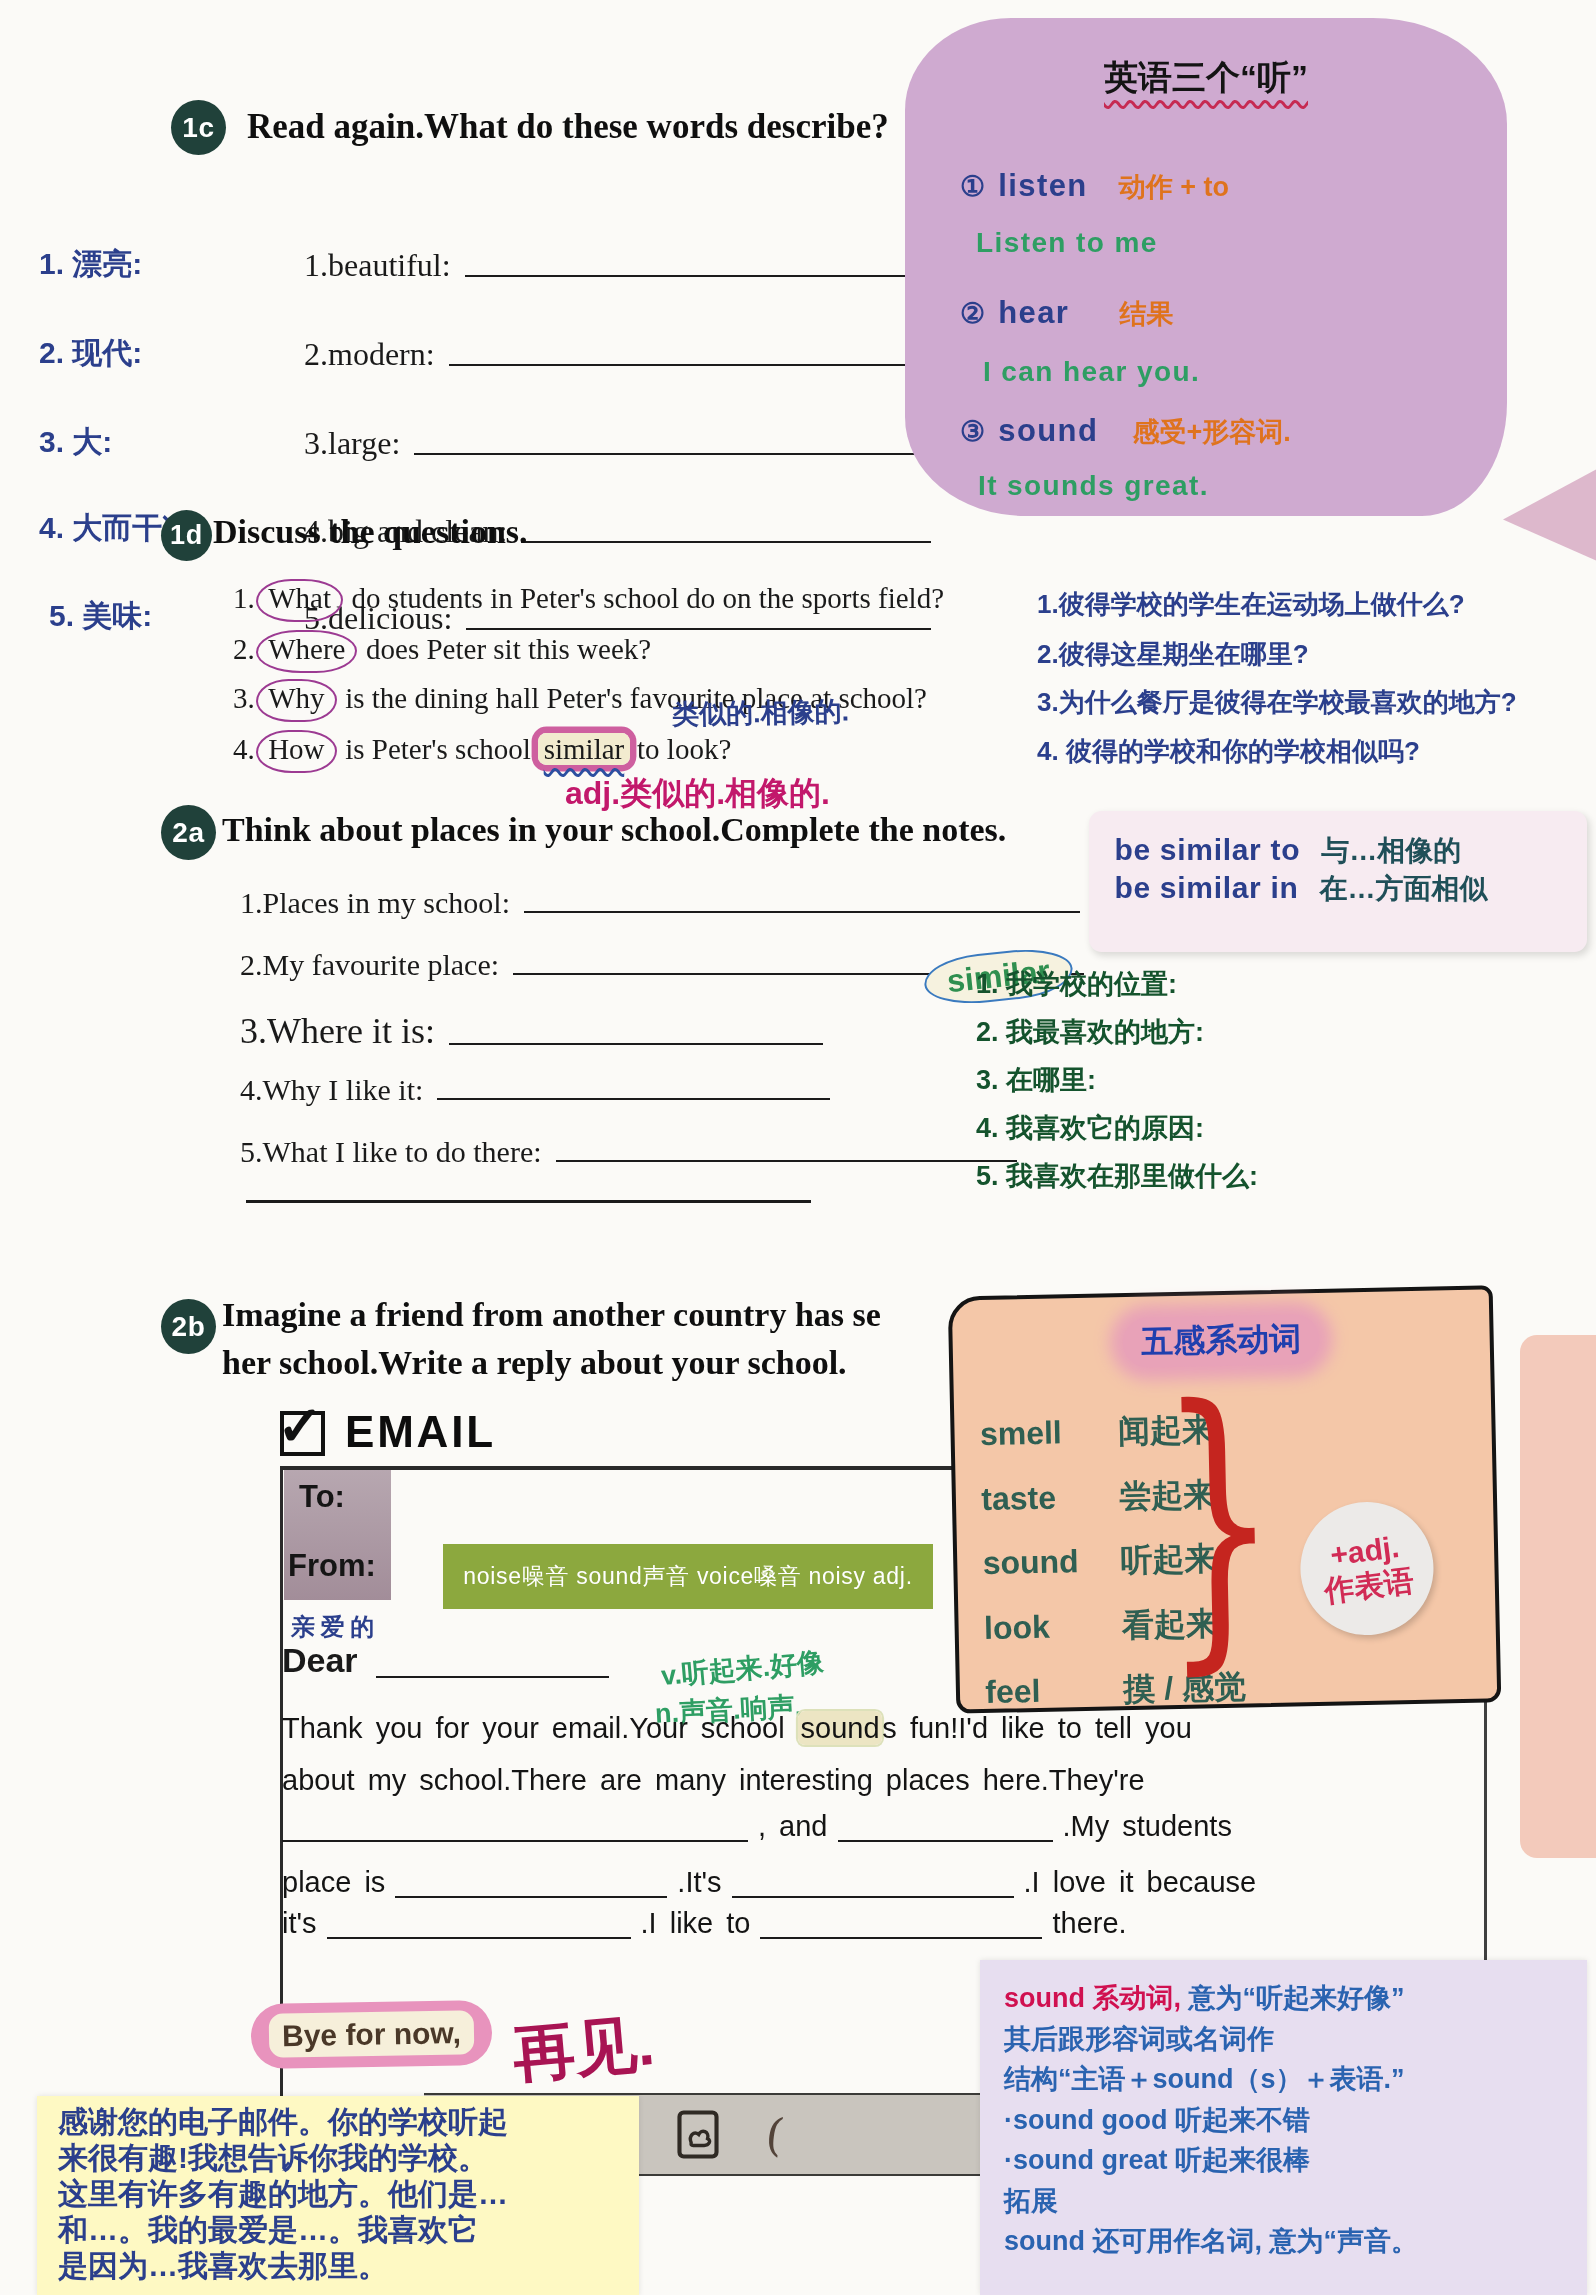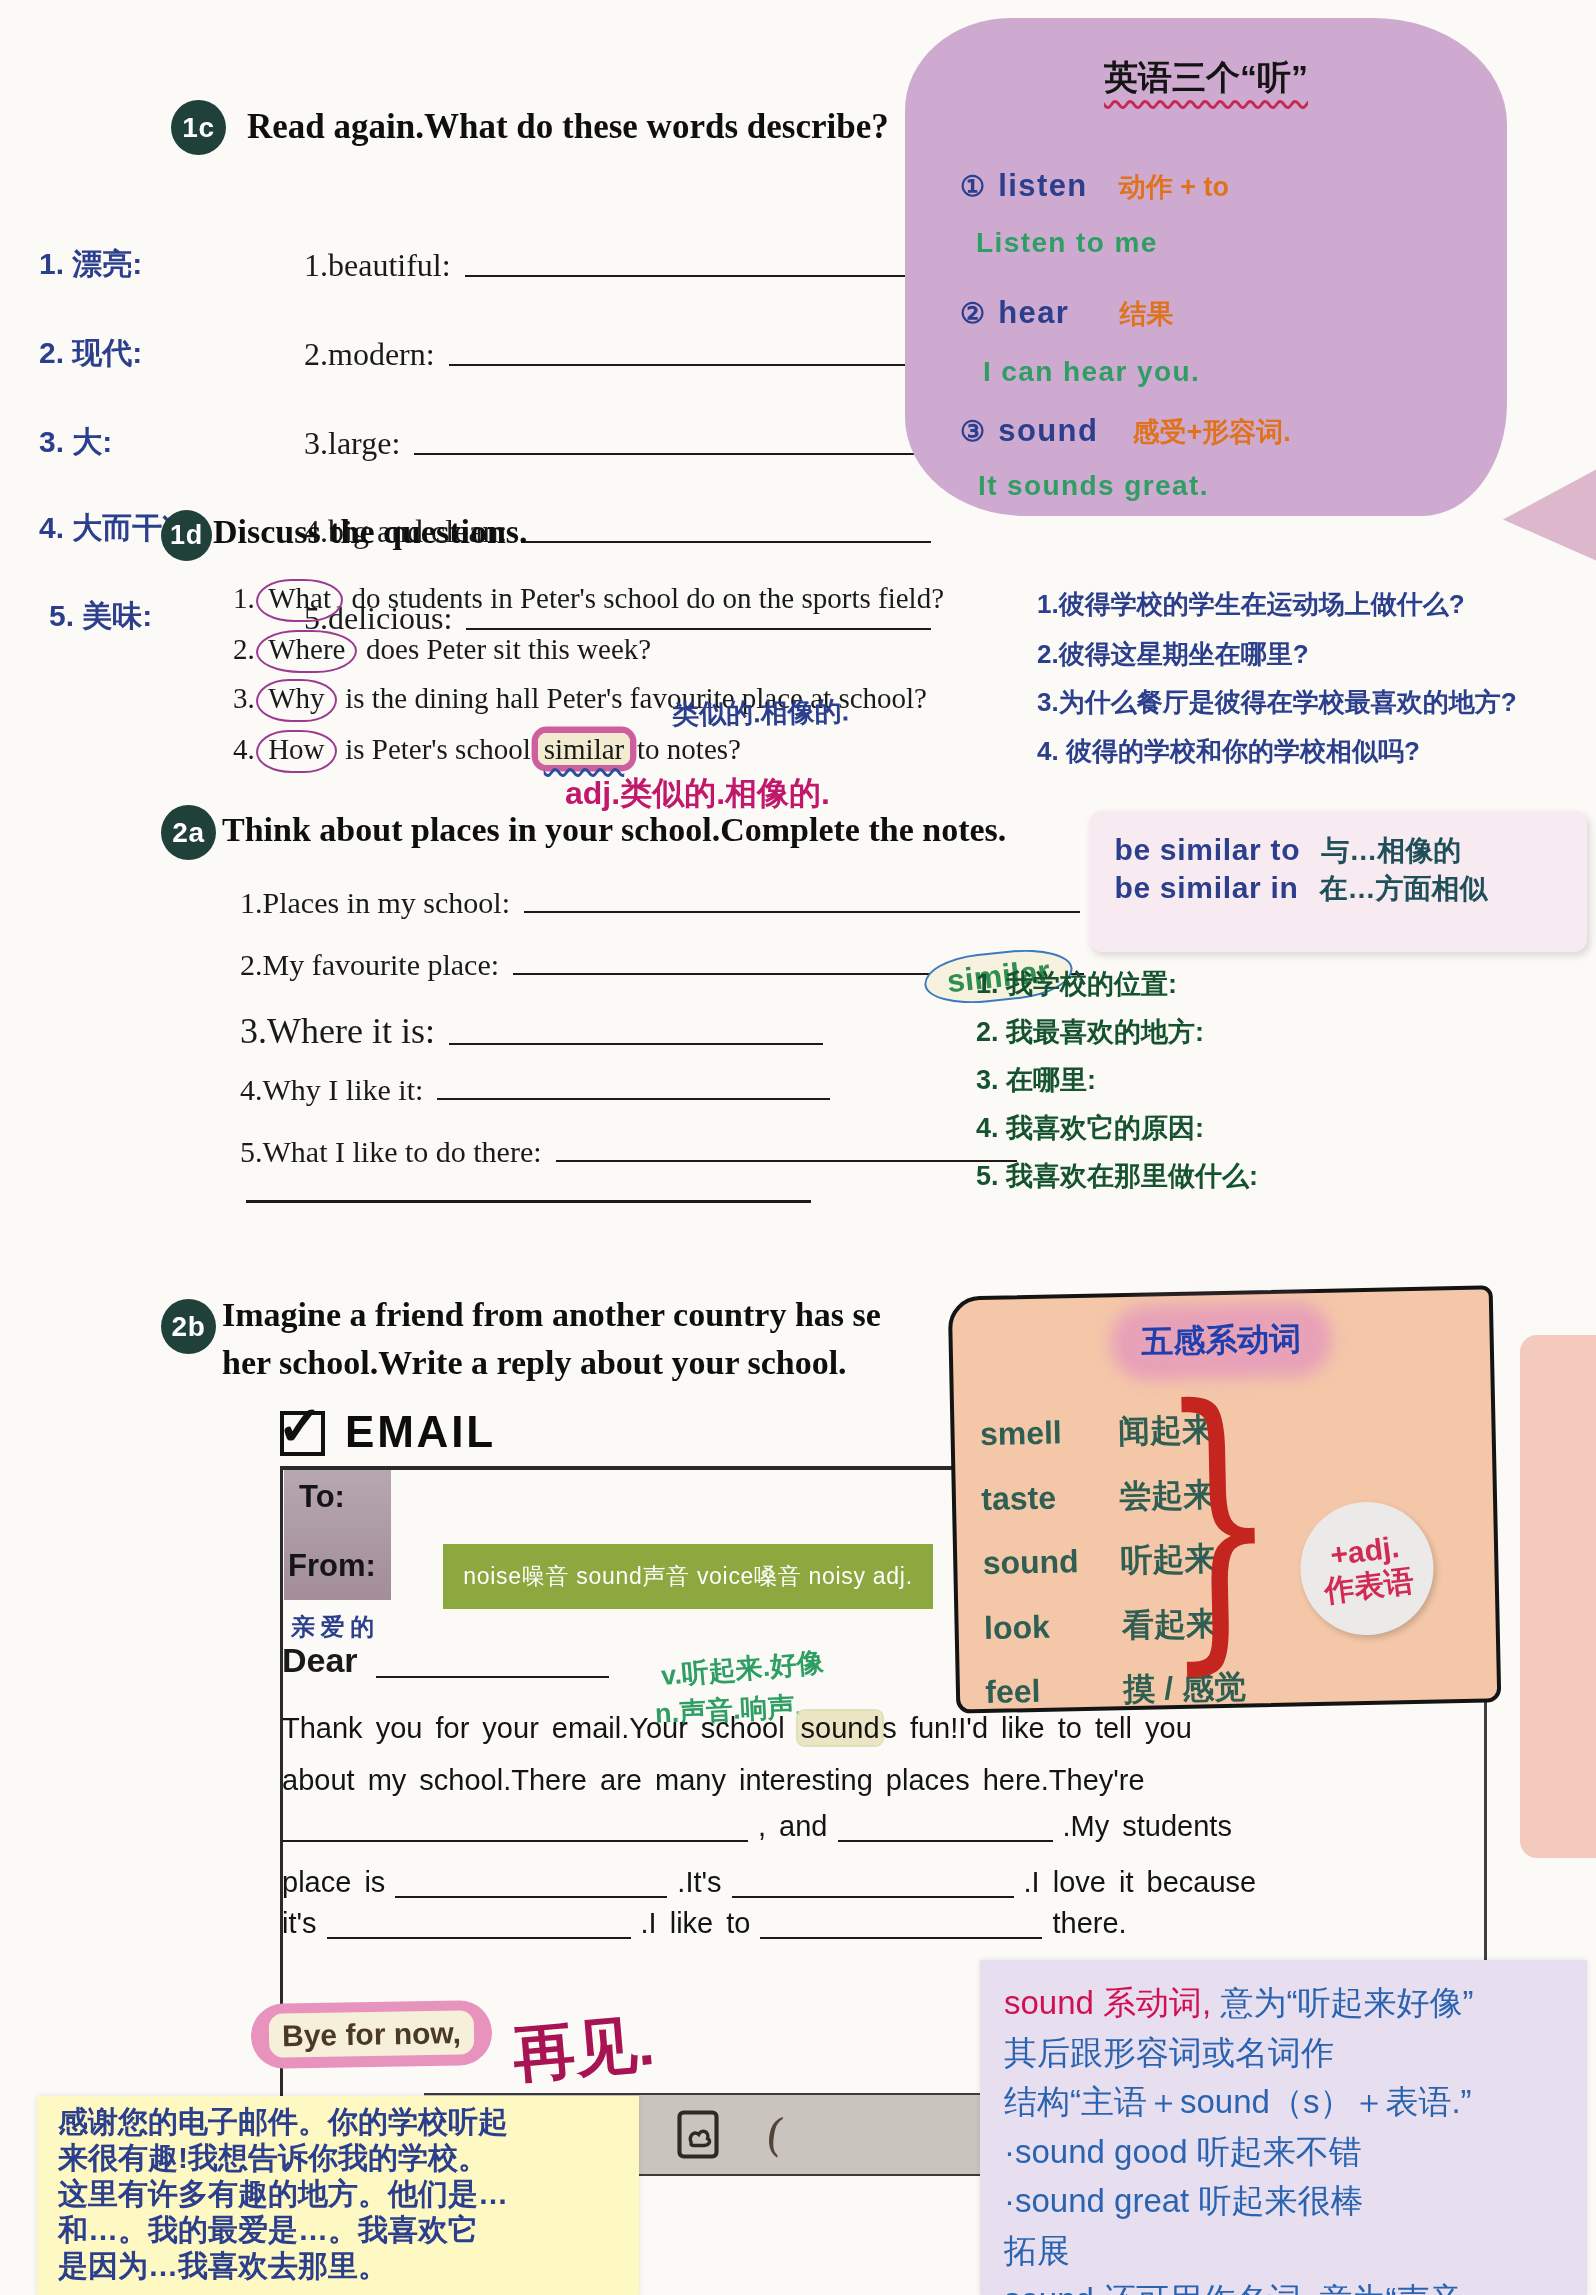--- a/index.html
+++ b/index.html
@@ -91,21 +91,21 @@
   .adj-circle{position:absolute;right:61px;top:210px;width:133px;height:133px;background:#eceae8;border-radius:50%;
         display:flex;flex-direction:column;align-items:center;justify-content:center;transform:rotate(-6deg);
         box-shadow:2.1px 3.5px 6.4px rgba(0,0,0,.18);}
   .adj-line{color:#d12b55;font:700 30px "Liberation Sans",sans-serif;line-height:1.15;}
 
   
   .yellow{left:37px;top:2096px;width:602px;height:200px;background:#fef9c3;box-shadow:0 0 5.6px rgba(0,0,0,.10);
         padding:8px 21px;box-sizing:border-box;z-index:3;}
   .y-line{font-size:30px;color:#2b3f8c;font-weight:700;line-height:1.2;white-space:nowrap;}
   .purple{left:980px;top:1960px;width:607px;height:335px;background:#e7def0;padding:18.4px 24px;
-        box-sizing:border-box;font-size:33px;line-height:1.5;color:#2a63b0;font-weight:400;z-index:3;
+        box-sizing:border-box;font-size:27px;line-height:1.5;color:#2a63b0;font-weight:700;z-index:3;
         box-shadow:0 0 5.6px rgba(0,0,0,.10);}
   .pn-red{color:#d01050;}
   .p-line{white-space:nowrap;}
 
   
   .pink-strip{left:1520px;top:1335px;width:77px;height:523px;background:#f3cabb;border-radius:17px 0 0 17px;z-index:0;}
   .pink-wedge{left:1503px;top:469px;width:94px;height:92px;background:#ddb8cc;
         clip-path:polygon(100% 0,100% 100%,0 55%);z-index:0;}
 </style>
 </head>
@@ -176,21 +176,21 @@
   <div class="abs q" style="left:233px;top:579px;">
     <span>1.</span><span class="circ">What</span><span> do students in Peter's school do on the sports field?</span>
   </div>
   <div class="abs q" style="left:233px;top:630px;">
     <span>2.</span><span class="circ">Where</span><span> does Peter sit this week?</span>
   </div>
   <div class="abs q" style="left:233px;top:679px;">
     <span>3.</span><span class="circ">Why</span><span> is the dining hall Peter's favourite place at school?</span>
   </div>
   <div class="abs q" style="left:233px;top:730px;">
-    <span>4.</span><span class="circ">How</span><span> is Peter's school </span><span class="sim-hl">similar</span><span> to notes?</span>
+    <span>4.</span><span class="circ">How</span><span> is Peter's school </span><span class="sim-hl">similar</span><span> to look?</span>
   </div>
 
   <div class="abs zh-q" style="left:1037px;top:587px;">1.彼得学校的学生在运动场上做什么?</div>
   <div class="abs zh-q" style="left:1037px;top:637px;">2.彼得这星期坐在哪里?</div>
   <div class="abs zh-q" style="left:1037px;top:685px;">3.为什么餐厅是彼得在学校最喜欢的地方?</div>
   <div class="abs zh-q" style="left:1037px;top:734px;">4. 彼得的学校和你的学校相似吗?</div>
 
   <div class="abs hw-blue" style="left:672px;top:695px;font-size:27px;transform:rotate(-1deg);">类似的.相像的.</div>
   <div class="abs hw-magenta" style="left:565px;top:772px;font-size:32px;">adj.类似的.相像的.</div>
 

